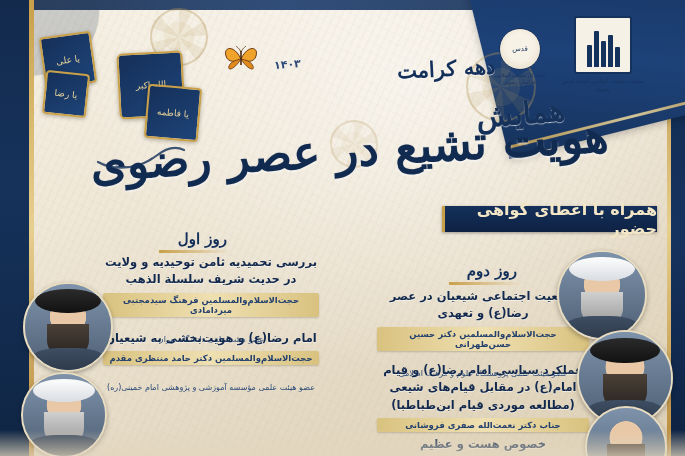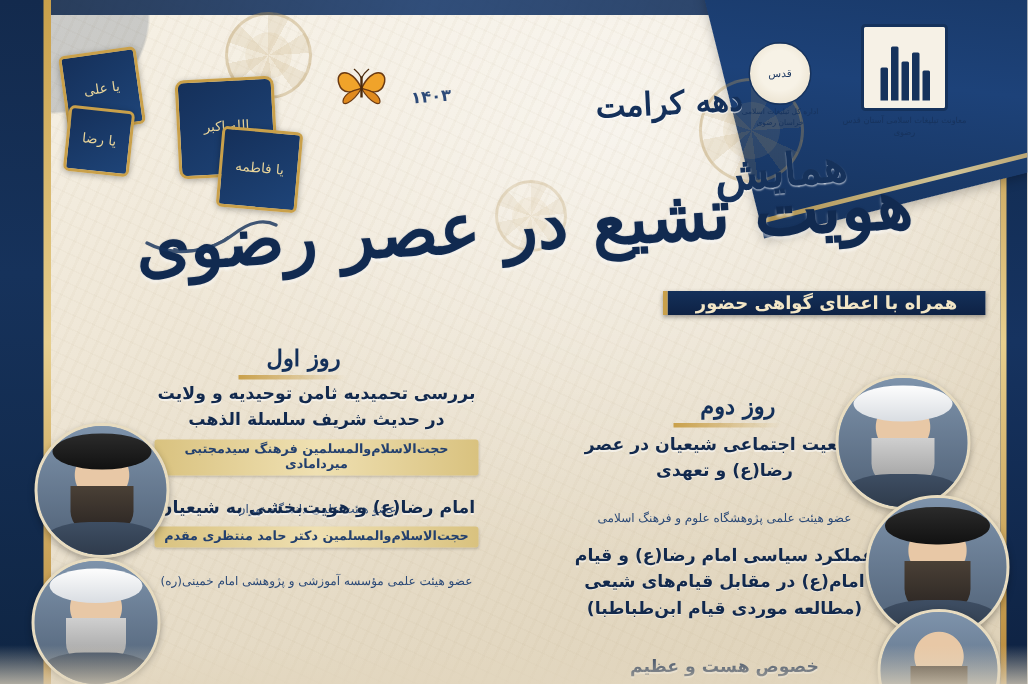--- a/index.html
+++ b/index.html
@@ -148,25 +148,25 @@
     font-size:46px;line-height:1.05;color:#112a50;font-weight:bold;
     text-align:center;transform:rotate(-3.2deg);
     text-shadow:0 2px 2px rgba(255,255,255,.5), 0 0 1px rgba(20,40,80,.4);
     white-space:nowrap;
   }
   .swash{
     position:absolute;left:96px;top:142px;width:90px;height:30px;opacity:.8;
   }
   
   .ribbon{
-    position:absolute;right:28px;top:194px;width:212px;height:16px;
+    position:absolute;right:28px;top:206px;width:212px;height:26px;
     background:linear-gradient(180deg,#14305a,#0e2244);
     border-left:3px solid #c9a04a;
     display:flex;align-items:center;justify-content:center;
-    color:#f2e6c6;font-size:12px;font-weight:bold;letter-spacing:.2px;
+    color:#f2e6c6;font-size:16px;font-weight:bold;letter-spacing:.2px;
     box-shadow:0 1px 3px rgba(0,0,0,.35);
   }
   
   .day-head{
     position:absolute;font-family:"DejaVu Serif","Liberation Serif",serif;
     font-size:15px;font-weight:bold;color:#13305a;
   }
   #day1{right:458px;top:230px;}
   #day2{right:168px;top:262px;}
   .day-head:after{
@@ -305,26 +305,28 @@
   </div>
   <div class="session" id="ses-2">
     <div class="s-title">امام رضا(ع) و هویت‌بخشی به شیعیان</div>
     <div class="s-bar">حجت‌الاسلام‌والمسلمین دکتر حامد منتظری مقدم</div>
     <div class="s-sub">عضو هیئت علمی مؤسسه آموزشی و
 پژوهشی امام خمینی(ره)</div>
   </div>
 
   <div class="session" id="ses-3">
     <div class="s-title">وضعیت اجتماعی شیعیان در عصر رضا(ع) و تعهدی</div>
+    <div class="s-bar">حجت‌الاسلام‌والمسلمین دکتر حسین حسن‌طهرانی</div>
     <div class="s-sub">عضو هیئت علمی پژوهشگاه
 علوم و فرهنگ اسلامی</div>
   </div>
   <div class="session" id="ses-4">
     <div class="s-title">عملکرد سیاسی امام رضا(ع) و قیام امام(ع) در مقابل
 قیام‌های شیعی (مطالعه موردی قیام ابن‌طباطبا)</div>
+    <div class="s-bar">جناب دکتر نعمت‌الله صفری فروشانی</div>
   </div>
   <div class="session" id="ses-5">
     <div class="s-title">خصوص هست و عظیم</div>
   </div>
 
   <div class="photo" id="ph-1">
     <div class="face"></div>
       <div class="turban t-white"></div>
       <div class="beard b-grey"></div>
       <div class="robe"></div>

